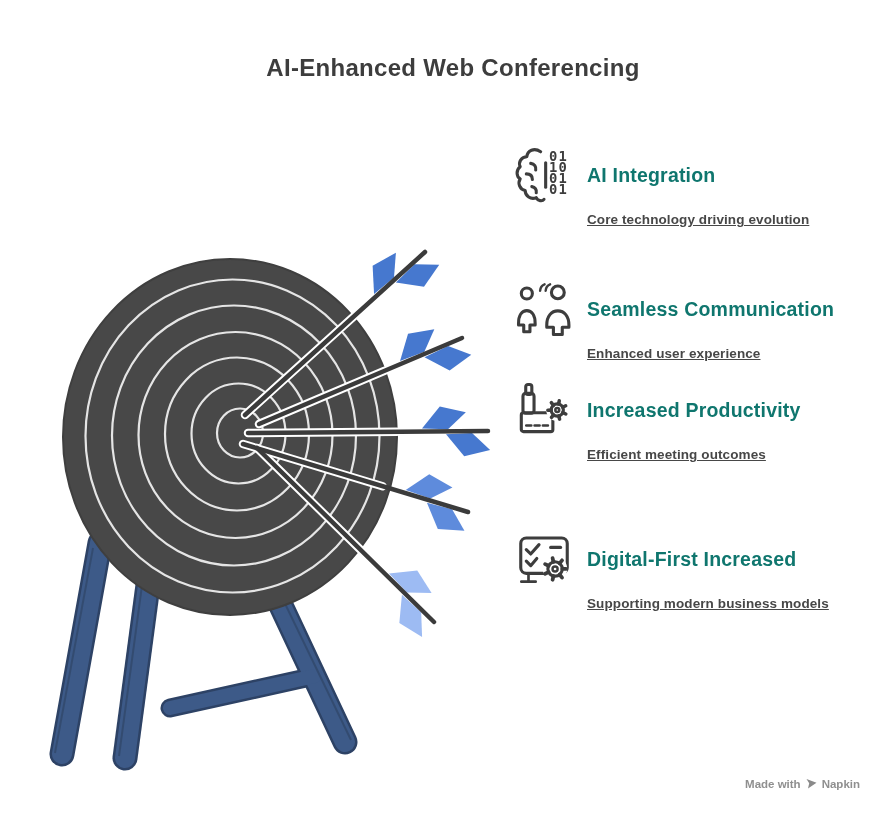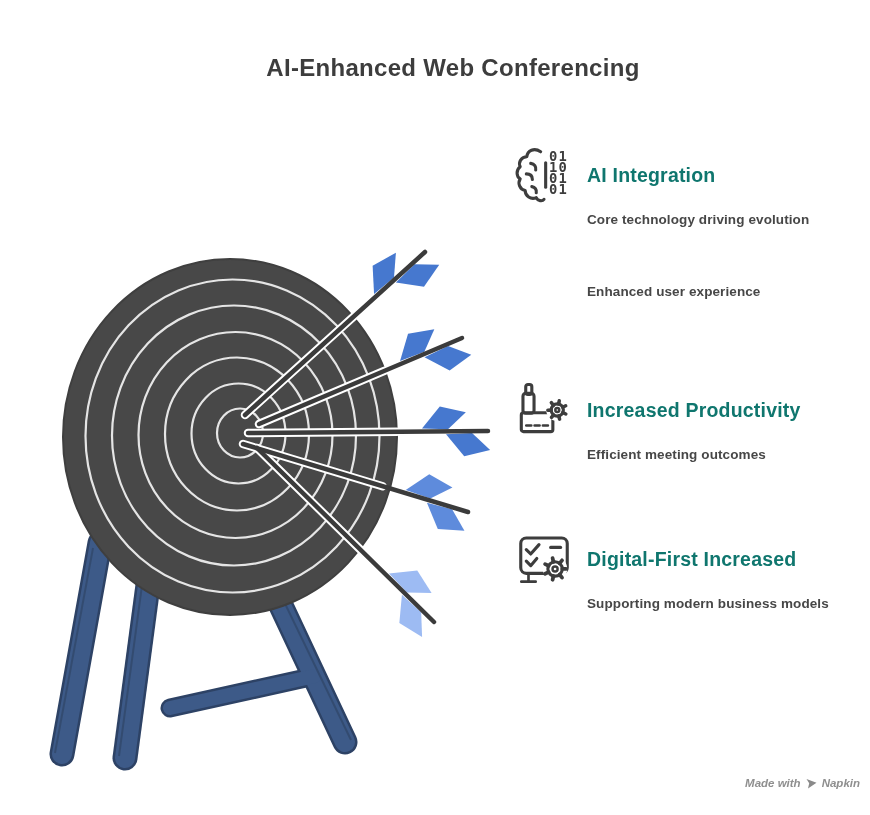--- a/index.html
+++ b/index.html
@@ -17,25 +17,25 @@
   .features { position:absolute; left:513px; top:0; width:357px; height:815px; }
   .feature { position:absolute; left:0; width:357px; }
   .feature:nth-child(1){ top:144px; }
   .feature:nth-child(2){ top:278px; }
   .feature:nth-child(3){ top:379px; }
   .feature:nth-child(4){ top:528px; }
   .feature:nth-child(5){ top:653px; }
   .feature-row { display:flex; align-items:center; gap:12px; }
   .feature-icon { width:62px; height:62px; flex:0 0 62px; }
   .feature-heading { font-size:19.5px; font-weight:800; color:#0f766e; letter-spacing:.2px; }
-  .feature-desc { margin:6px 0 0 74px; font-size:13.5px; font-weight:700; color:#474747; letter-spacing:.1px; }
+  .feature-desc { margin:6px 0 0 74px; font-size:13.5px; font-weight:700; color:#474747; letter-spacing:.1px;text-decoration:underline; }
   .made-with {
     position:absolute; top:777px; right:10px;
-    display:flex; align-items:flex-start; gap:4px;
-    font-size:11.5px; font-weight:700; color:#8f8f8f; cursor:pointer;font-style:italic;
+    display:flex; align-items:center; gap:4px;
+    font-size:11.5px; font-weight:700; color:#8f8f8f; cursor:pointer;
   }
   .line-icon { stroke:#3d3d3d; stroke-width:2.8; fill:none; stroke-linecap:round; stroke-linejoin:round; }
   .bin { font-family:"DejaVu Sans Mono", monospace; font-weight:700; font-size:12.5px; fill:#3d3d3d; letter-spacing:1px; }
 </style>
 </head>
 <body>
 
 <div class="page-title">AI-Enhanced Web Conferencing</div>
 
 <svg class="target-illustration" viewBox="0 0 470 545" xmlns="http://www.w3.org/2000/svg">
@@ -127,20 +127,31 @@
           <text class="bin" x="32.5" y="35.5">01</text>
           <text class="bin" x="32.5" y="45.5">01</text>
         </g>
       </svg>
       <div class="feature-heading">AI Integration</div>
     </div>
     <div class="feature-desc">Core technology driving evolution</div>
   </div>
 
   <div class="feature">
+    <div class="feature-row">
+      <svg class="feature-icon line-icon" viewBox="0 0 56 56">
+        <circle cx="12.5" cy="14" r="5"></circle>
+        <path d="M5,42.5 v-1.5 c0,-7.5 3.2,-11.5 7.5,-11.5 c4.3,0 7.5,4 7.5,11.5 v1.5 h-4.7 v6 h-5.6 v-6 z"></path>
+        <circle cx="40.5" cy="13" r="5.8"></circle>
+        <path d="M30.5,44.5 v-2 c0,-8 4.2,-12.8 10,-12.8 c5.8,0 10,4.8 10,12.8 v2 h-6 v6.5 h-8 v-6.5 z"></path>
+        <path d="M24.5,11.5 c0.2,-3 1.8,-5 4,-5.8" stroke-width="2.2"></path>
+        <path d="M29.5,11.5 c0.2,-3 1.8,-5 4,-5.8" stroke-width="2.2"></path>
+      </svg>
+      <div class="feature-heading">Seamless Communication</div>
+    </div>
     <div class="feature-desc">Enhanced user experience</div>
   </div>
 
   <div class="feature">
     <div class="feature-row">
       <svg class="feature-icon line-icon" viewBox="0 0 56 56">
         <rect x="11.5" y="5" width="5.5" height="9" rx="2"></rect>
         <rect x="9" y="13" width="10" height="18" rx="2.5"></rect>
         <rect x="7.5" y="30.5" width="28.5" height="17" rx="2"></rect>
         <path d="M12,42 h4.5 M19.5,42 h4.5 M27,42 h4.5" stroke-width="2.4"></path>

